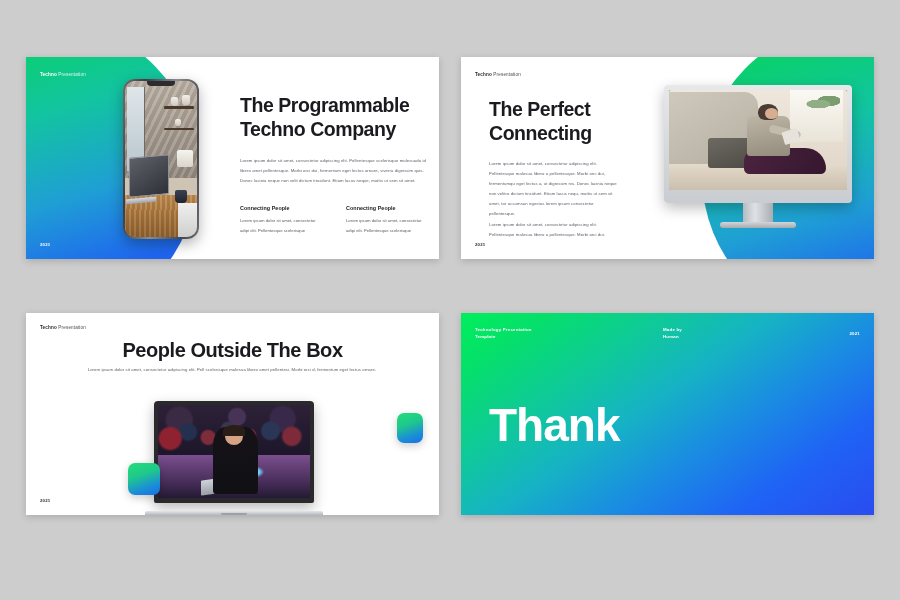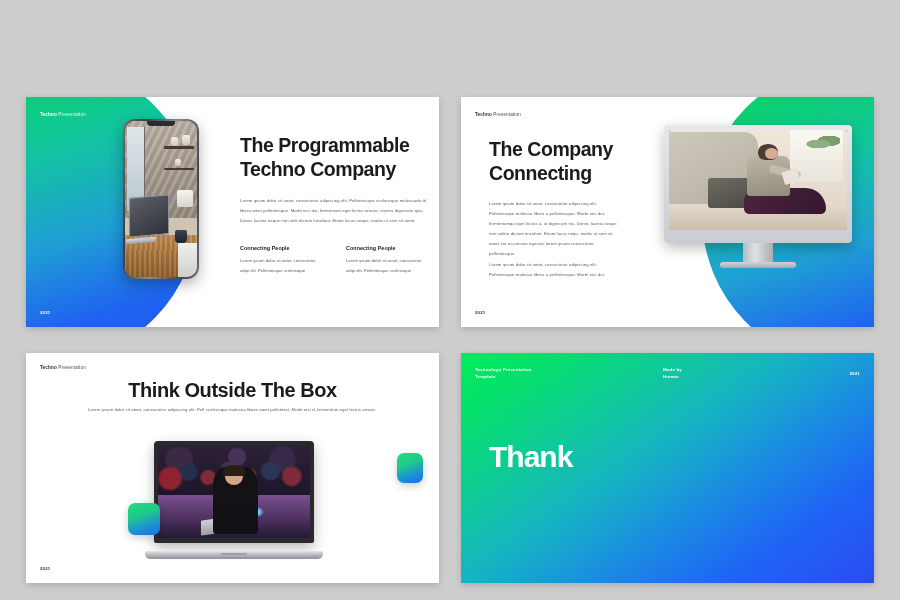--- a/index.html
+++ b/index.html
@@ -14,25 +14,24 @@
     width:900px; height:600px;
     display:grid;
     grid-template-columns:413px 413px;
     grid-template-rows:230px 230px;
     column-gap:22px; row-gap:26px;
     align-content:center; justify-content:center;
     padding:0;
   }
   .slide{
     position:relative;
-    width:413px; height:230px;
+    width:413px; height:202px;
     background:#ffffff;
     overflow:hidden;
     box-shadow:0 2px 7px rgba(0,0,0,0.17);
-    margin-top:40px;
   }
 
   
   .brand{
     position:absolute; font-size:4.6px; letter-spacing:.15px;
     white-space:nowrap;
   }
   .brand b{ font-weight:700; }
   .brand span{ font-weight:400; opacity:.85; }
   .year{
@@ -303,21 +302,21 @@
 
   
   .thanks{
     position:absolute; inset:0;
     background:linear-gradient(145deg,
       #00ef5c 0%, #05e069 12%, #0fc99a 30%,
       #16b3c4 45%, #1a8ce2 62%, #1f63f5 80%, #2a4cf0 100%);
   }
   .thanks-h{
     position:absolute; left:28px; top:88px;
-    font-size:30px; font-weight:700; color:#fff;
+    font-size:46px; font-weight:700; color:#fff;
     line-height:1.05; letter-spacing:-1px;
   }
   .t-brand{
     position:absolute; left:14px; top:13px;
     font-size:4.4px; font-weight:700; color:#fff; line-height:1.7;
     letter-spacing:.2px;
   }
   .t-made{
     position:absolute; left:202px; top:13px;
     font-size:4.4px; font-weight:700; color:#fff; line-height:1.7;
@@ -402,36 +401,36 @@
             <div class="im-arm"></div>
             <div class="im-tablet"></div>
           </div>
         </div>
       </div>
       <div class="imac-neck"></div>
       <div class="imac-foot"></div>
     </div>
 
     <div class="h1" style="left:28px; top:40px; width:170px;">
-      <div>The Company</div>
+      <div>The Perfect</div>
       <div>Connecting</div>
     </div>
 
     <div class="body" style="left:28px; top:102px; width:130px;">Lorem ipsum dolor sit amet, consectetur adipiscing elit. Pellentesque malesua libero a pellentesque. Morbi orci dui, fermentumqu eget lectus a, ut dignissim nis. Donec lacinia neque non velitro dictum tincidunt. Etiam lacus nequ, mattis ut sem sit amet, tor accumsan egestas lorem ipsum consectetur pellentesque.</div>
     <div class="body" style="left:28px; top:163px; width:130px;">Lorem ipsum dolor sit amet, consectetur adipiscing elit. Pellentesque malesua libero a pellentesque. Morbi orci dui.</div>
 
     <div class="year" style="left:14px; bottom:12px; color:#2b2b31;">2021</div>
   </div>
 
   <div class="slide">
     <div class="brand" style="left:14px; top:12px; color:#2b2b31;">
       <b>Techno</b><span> Presentation</span>
     </div>
 
-    <div class="h1" style="left:0; top:25px; width:413px; text-align:center; font-size:20px;">Think Outside The Box</div>
+    <div class="h1" style="left:0; top:25px; width:413px; text-align:center; font-size:20px;">People Outside The Box</div>
 
     <div class="body" style="left:56px; top:54px; width:300px; text-align:center; line-height:1.6;">Lorem ipsum dolor sit amet, consectetur adipiscing elit. Pell scelerisque malesua libero amet pellentesi. Morbi orci d, fermentum eget lectus ornare.</div>
 
     <div class="macbook">
       <div class="mb-lid">
         <div class="mb-view">
           <div class="mb-dark">
             <div class="mb-crowd"></div>
             <div class="mb-stage"></div>
             <div class="mb-lap2"></div>

